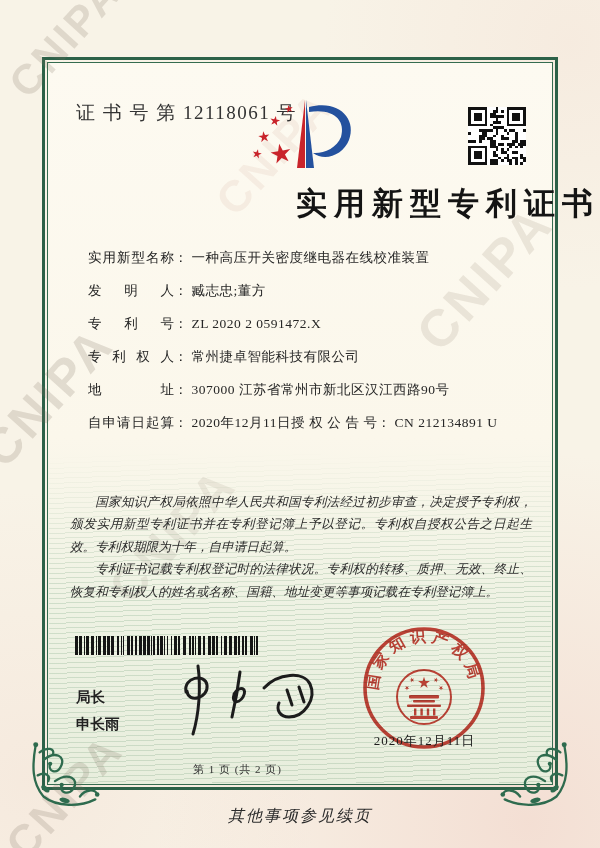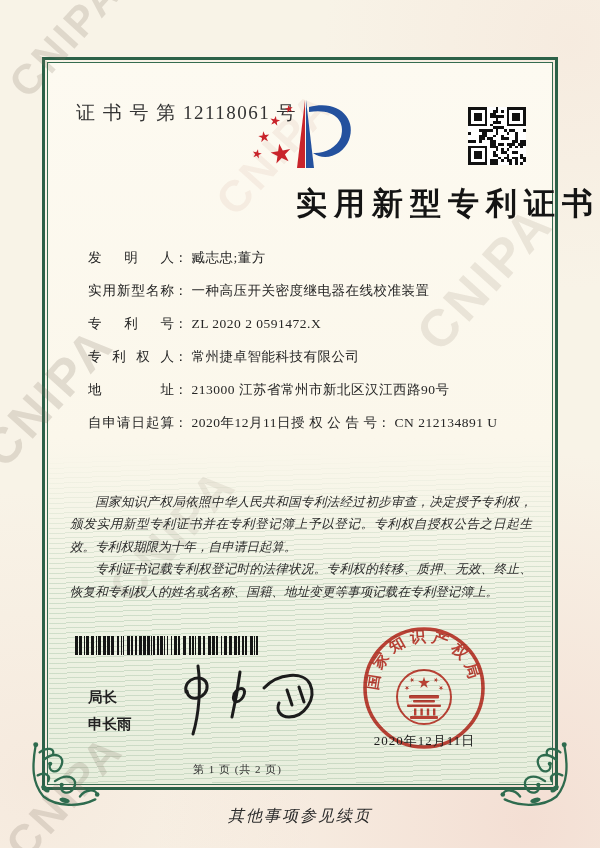--- a/index.html
+++ b/index.html
@@ -74,21 +74,21 @@
   .frow-split{ display:flex; }
   .frow-split .col2{ }
   .paras{
     position:absolute; left:70px; top:491px; width:462px; z-index:3;
     font-size:12.6px; line-height:1.78; color:#2b2b2b;
     font-style:italic; text-align:justify;
   }
   .paras p{ text-indent:2em; }
   .barcode{ position:absolute; left:75px; top:636px; z-index:3; }
   .sig-block{
-    position:absolute; left:88px; top:684px; z-index:3;
+    position:absolute; left:76px; top:684px; z-index:3;
     font-family:"Liberation Sans","DejaVu Sans",sans-serif;
     font-weight:700; font-size:14.5px; color:#222; line-height:1.85;
   }
   .signature{ position:absolute; left:160px; top:660px; z-index:3; }
   .seal{ position:absolute; left:360px; top:624px; z-index:5; opacity:0.92; mix-blend-mode:multiply; }
   .seal-date{
     position:absolute; left:352px; top:732px; width:145px; z-index:5;
     text-align:center; font-size:13px; color:#1d1d1d; letter-spacing:1px;
   }
   .page-indicator{
@@ -294,33 +294,33 @@
       <rect x="16" y="2" width="3" height="3" fill="#111"></rect>
       <rect x="0" y="14" width="7" height="7" fill="#111"></rect>
       <rect x="1" y="15" width="5" height="5" fill="#fff"></rect>
       <rect x="2" y="16" width="3" height="3" fill="#111"></rect>
     </svg>
 
   <div class="title">实用新型专利证书</div>
 
   <div class="fields">
     <div class="frow">
+      <span class="flabel">实用新型名称</span><span>：</span><span class="fvalue">一种高压开关密度继电器在线校准装置</span>
+    </div>
+    <div class="frow">
       <span class="flabel">发明人</span><span>：</span><span class="fvalue">臧志忠;董方</span>
-    </div>
-    <div class="frow">
-      <span class="flabel">实用新型名称</span><span>：</span><span class="fvalue">一种高压开关密度继电器在线校准装置</span>
     </div>
     <div class="frow">
       <span class="flabel">专利号</span><span>：</span><span class="fvalue">ZL 2020 2 0591472.X</span>
     </div>
     <div class="frow">
       <span class="flabel">专利权人</span><span>：</span><span class="fvalue">常州捷卓智能科技有限公司</span>
     </div>
     <div class="frow">
-      <span class="flabel">地址</span><span>：</span><span class="fvalue">213000 江苏省常州市新北区汉江西路90号</span>
+      <span class="flabel">地址</span><span>：</span><span class="fvalue">307000 江苏省常州市新北区汉江西路90号</span>
     </div>
     <div class="frow frow-split">
       <div>
         <span class="flabel">自申请日起算</span><span>：</span><span class="fvalue">2020年12月11日</span>
       </div>
       <div class="col2">
         <span class="flabel">授权公告号</span><span>：</span><span class="fvalue">CN 212134891 U</span>
       </div>
     </div>
   </div>

